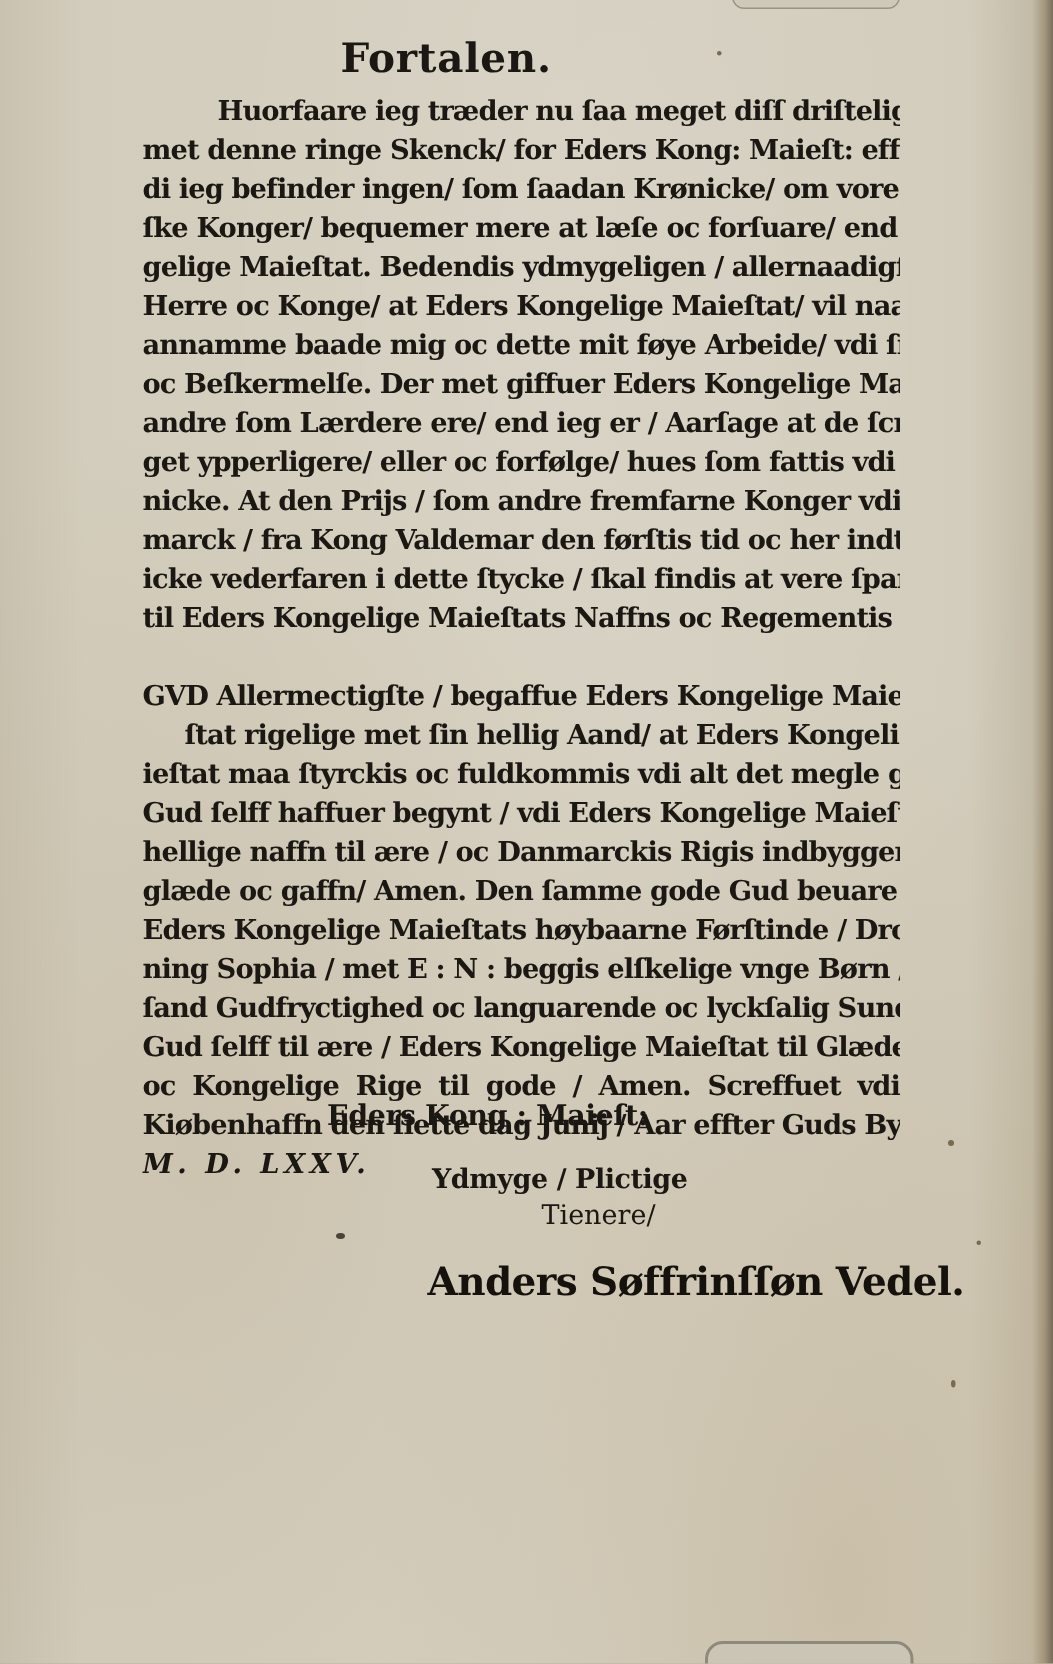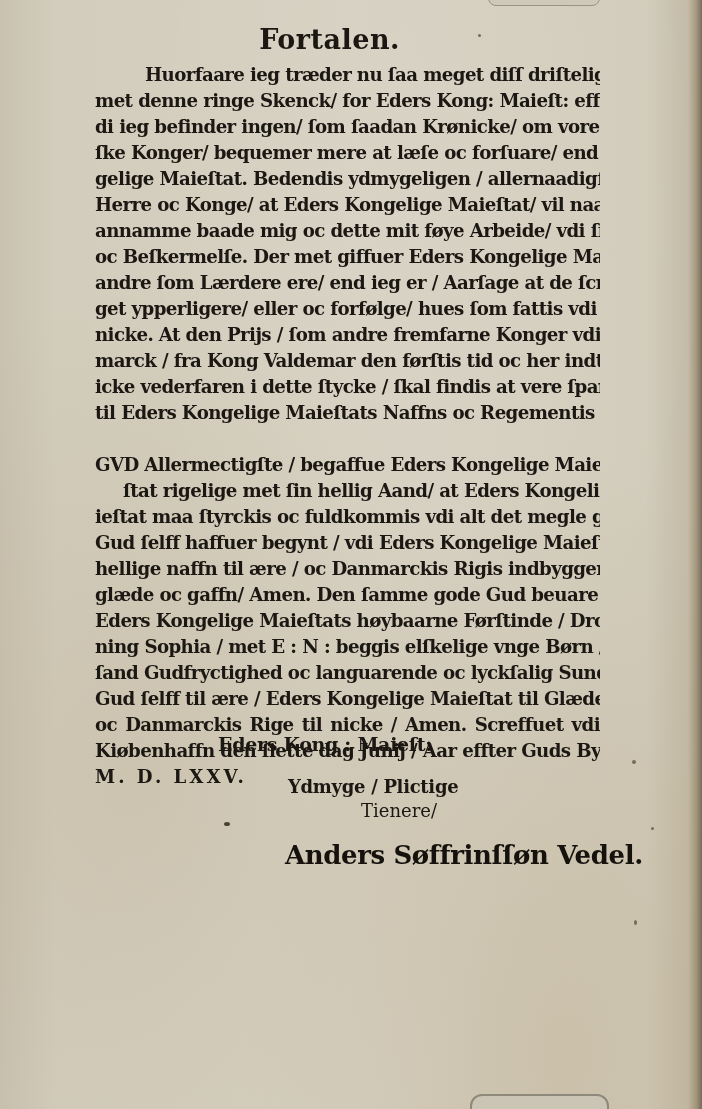--- a/index.html
+++ b/index.html
@@ -49,21 +49,21 @@
     }
     .text-block {
       position: absolute;
       left: 95px;
       top: 22px;
       width: 505px;
       color: #1b1712;
       font-family: "DejaVu Serif", serif;
     }
     .title {
-      text-align: right;
+      text-align: center;
       font-size: 27px;
       font-weight: bold;
       letter-spacing: 0.5px;
       height: 40px;
       line-height: 36px;
       margin-left: 100px;
       width: 205px;
     }
     .para {
       font-size: 18.2px;
@@ -124,20 +124,21 @@
       font-family: "DejaVu Serif", serif;
       letter-spacing: -0.4px;
     }
     .speck {
       position: absolute;
       width: 3px; height: 3px;
       border-radius: 50%;
       background: #7a6a50;
     }
     .roman {
+      font-style: italic;
       letter-spacing: 3px;
     }
   </style>
 </head>
 <body>
 
 <div class="page">
   <div class="tab-top"></div>
   <div class="edge-right"></div>
   <div class="tab-bottom"></div>
@@ -174,21 +175,21 @@
       <span class="line">GVD Allermectigſte / begaffue Eders Kongelige Maie-</span>
       <span class="line hang">ſtat rigelige met ſin hellig Aand/ at Eders Kongelige Ma-</span>
       <span class="line">ieſtat maa ſtyrckis oc fuldkommis vdi alt det megle gode/ ſom</span>
       <span class="line">Gud ſelff haffuer begynt / vdi Eders Kongelige Maieſtat / ſit</span>
       <span class="line">hellige naffn til ære / oc Danmarckis Rigis indbyggere til</span>
       <span class="line">glæde oc gaffn/ Amen.  Den ſamme gode Gud beuare ocſaa</span>
       <span class="line">Eders Kongelige Maieſtats høybaarne Førſtinde / Dron-</span>
       <span class="line">ning Sophia /  met E : N : beggis elſkelige vnge Børn / vdi</span>
       <span class="line">ſand Gudfryctighed oc languarende oc lyckſalig Sundhed/</span>
       <span class="line">Gud ſelff til ære / Eders Kongelige Maieſtat til Glæde/</span>
-      <span class="line">oc Danmarckis Rige til nicke / Amen.        Screffuet vdi</span>
+      <span class="line">oc Kongelige Rige til gode / Amen.        Screffuet vdi</span>
       <span class="line">Kiøbenhaffn den ſiette dag Junij / Aar effter Guds Byrd</span>
       <span class="line last roman">M.  D.  LXXV.</span>
     </div>
   </div>
 
   <div class="salutation">Eders Kong : Maieſt:</div>
   <div class="humble">Ydmyge / Plictige</div>
   <div class="servant">Tienere/</div>
   <div class="author">Anders Søffrinſſøn Vedel.</div>
 </div>

